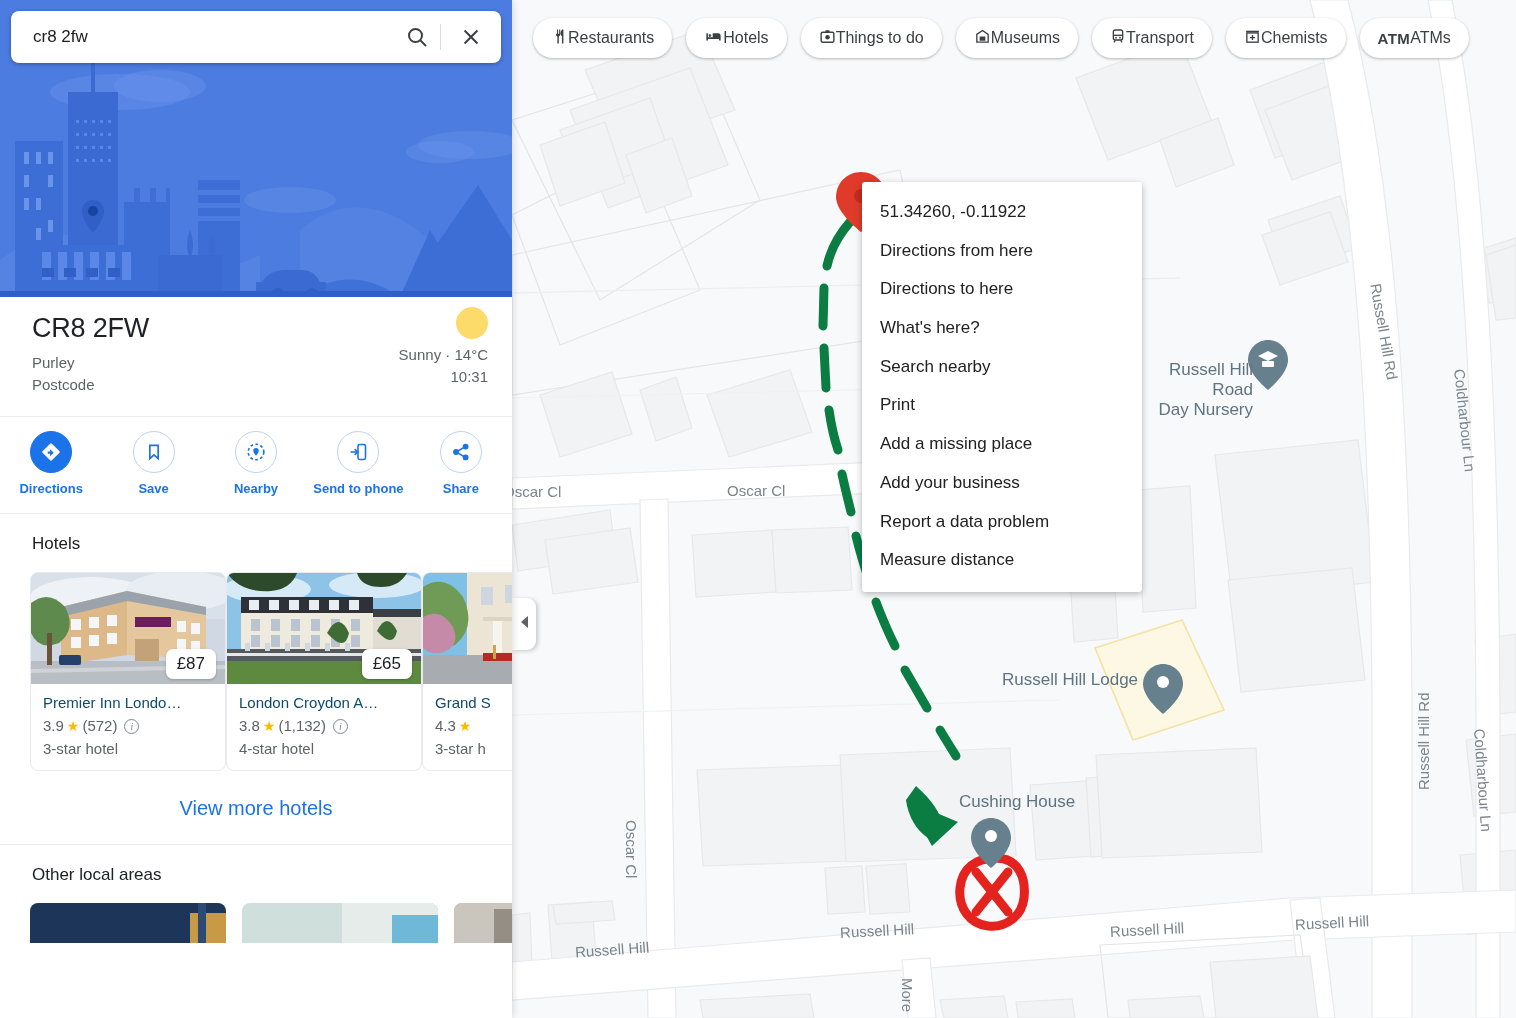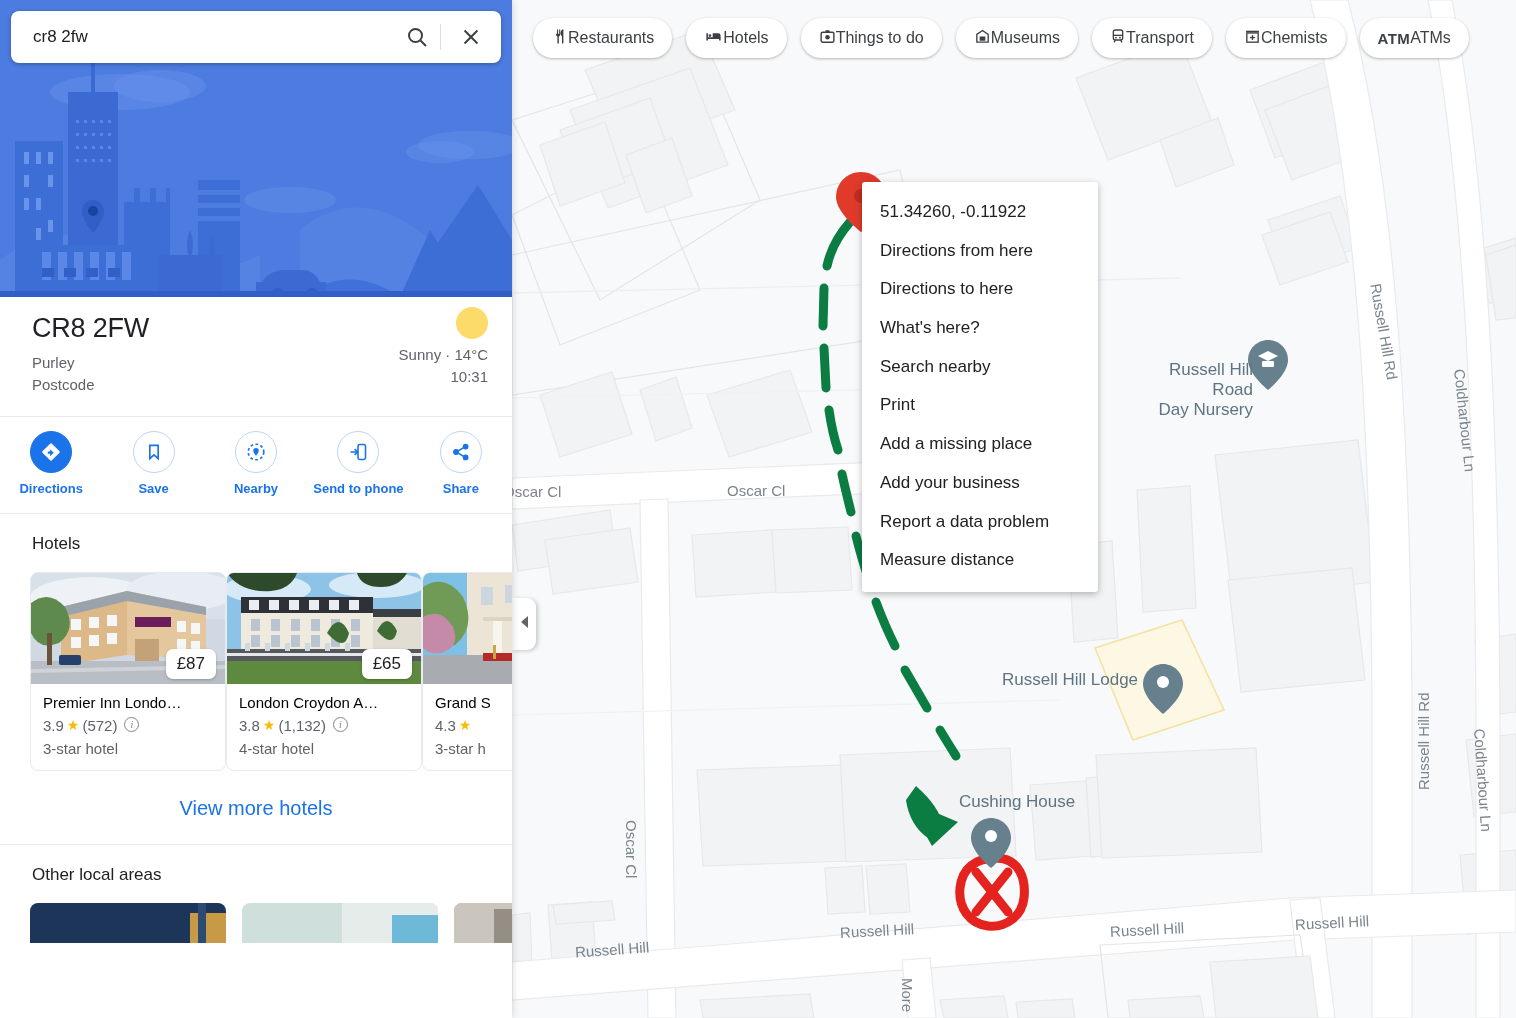--- a/index.html
+++ b/index.html
@@ -93,24 +93,24 @@
     background: #fff; cursor: pointer;
   }
   .hotel-img { position: relative; height: 111px; overflow: hidden; }
   .price-badge {
     position: absolute; right: 9px; bottom: 5px;
     background: #fff; border-radius: 7px; padding: 5px 11px;
     font-size: 17px; color: #202124; box-shadow: 0 1px 3px rgba(0,0,0,0.22);
   }
   .hotel-body { padding: 10px 12px 13px 12px; }
   .hotel-name {
-    font-size: 15px; color: #000000; white-space: nowrap; overflow: hidden;
+    font-size: 15px; color: #0c4a6e; white-space: nowrap; overflow: hidden;
     text-overflow: ellipsis; margin-bottom: 6px;
   }
-  .hotel-rating { font-size: 15px; color: #5f6368; display: flex; align-items: flex-start; gap: 3px; margin-bottom: 6px; }
+  .hotel-rating { font-size: 15px; color: #5f6368; display: flex; align-items: flex-end; gap: 3px; margin-bottom: 6px; }
   .star { color: #fabb05; font-size: 14px; }
   .info-i {
     width: 15px; height: 15px; border: 1.4px solid #80868b; border-radius: 50%;
     font-size: 10px; color: #80868b; display: inline-flex; align-items: center;
     justify-content: center; margin-left: 4px; font-style: italic; font-family: "Liberation Serif", serif;
   }
   .hotel-class { font-size: 15px; color: #5f6368; }
 
   .view-more {
     text-align: center; padding: 26px 0 24px 0;
@@ -129,21 +129,21 @@
   }
   .chip {
     height: 40px; background: #fff; border-radius: 20px;
     display: flex; align-items: center; 
     padding: 0 18px; font-size: 16px; color: #3c4043;
     box-shadow: 0 1px 3px rgba(0,0,0,0.28); cursor: pointer; white-space: nowrap;
   }
 
   
   #ctxmenu {
-    position: absolute; left: 862px; top: 182px; width: 236px;
+    position: absolute; left: 862px; top: 182px; width: 280px;
     background: #fff; border-radius: 3px;
     box-shadow: 0 2px 7px rgba(0,0,0,0.28);
     padding: 11px 0 12px 0; z-index: 25;
   }
   .ctx-item {
     font-size: 17px; color: #212121; padding: 10px 18px 10px 18px;
     cursor: pointer; white-space: nowrap; line-height: 1.1;
   }
 
   

